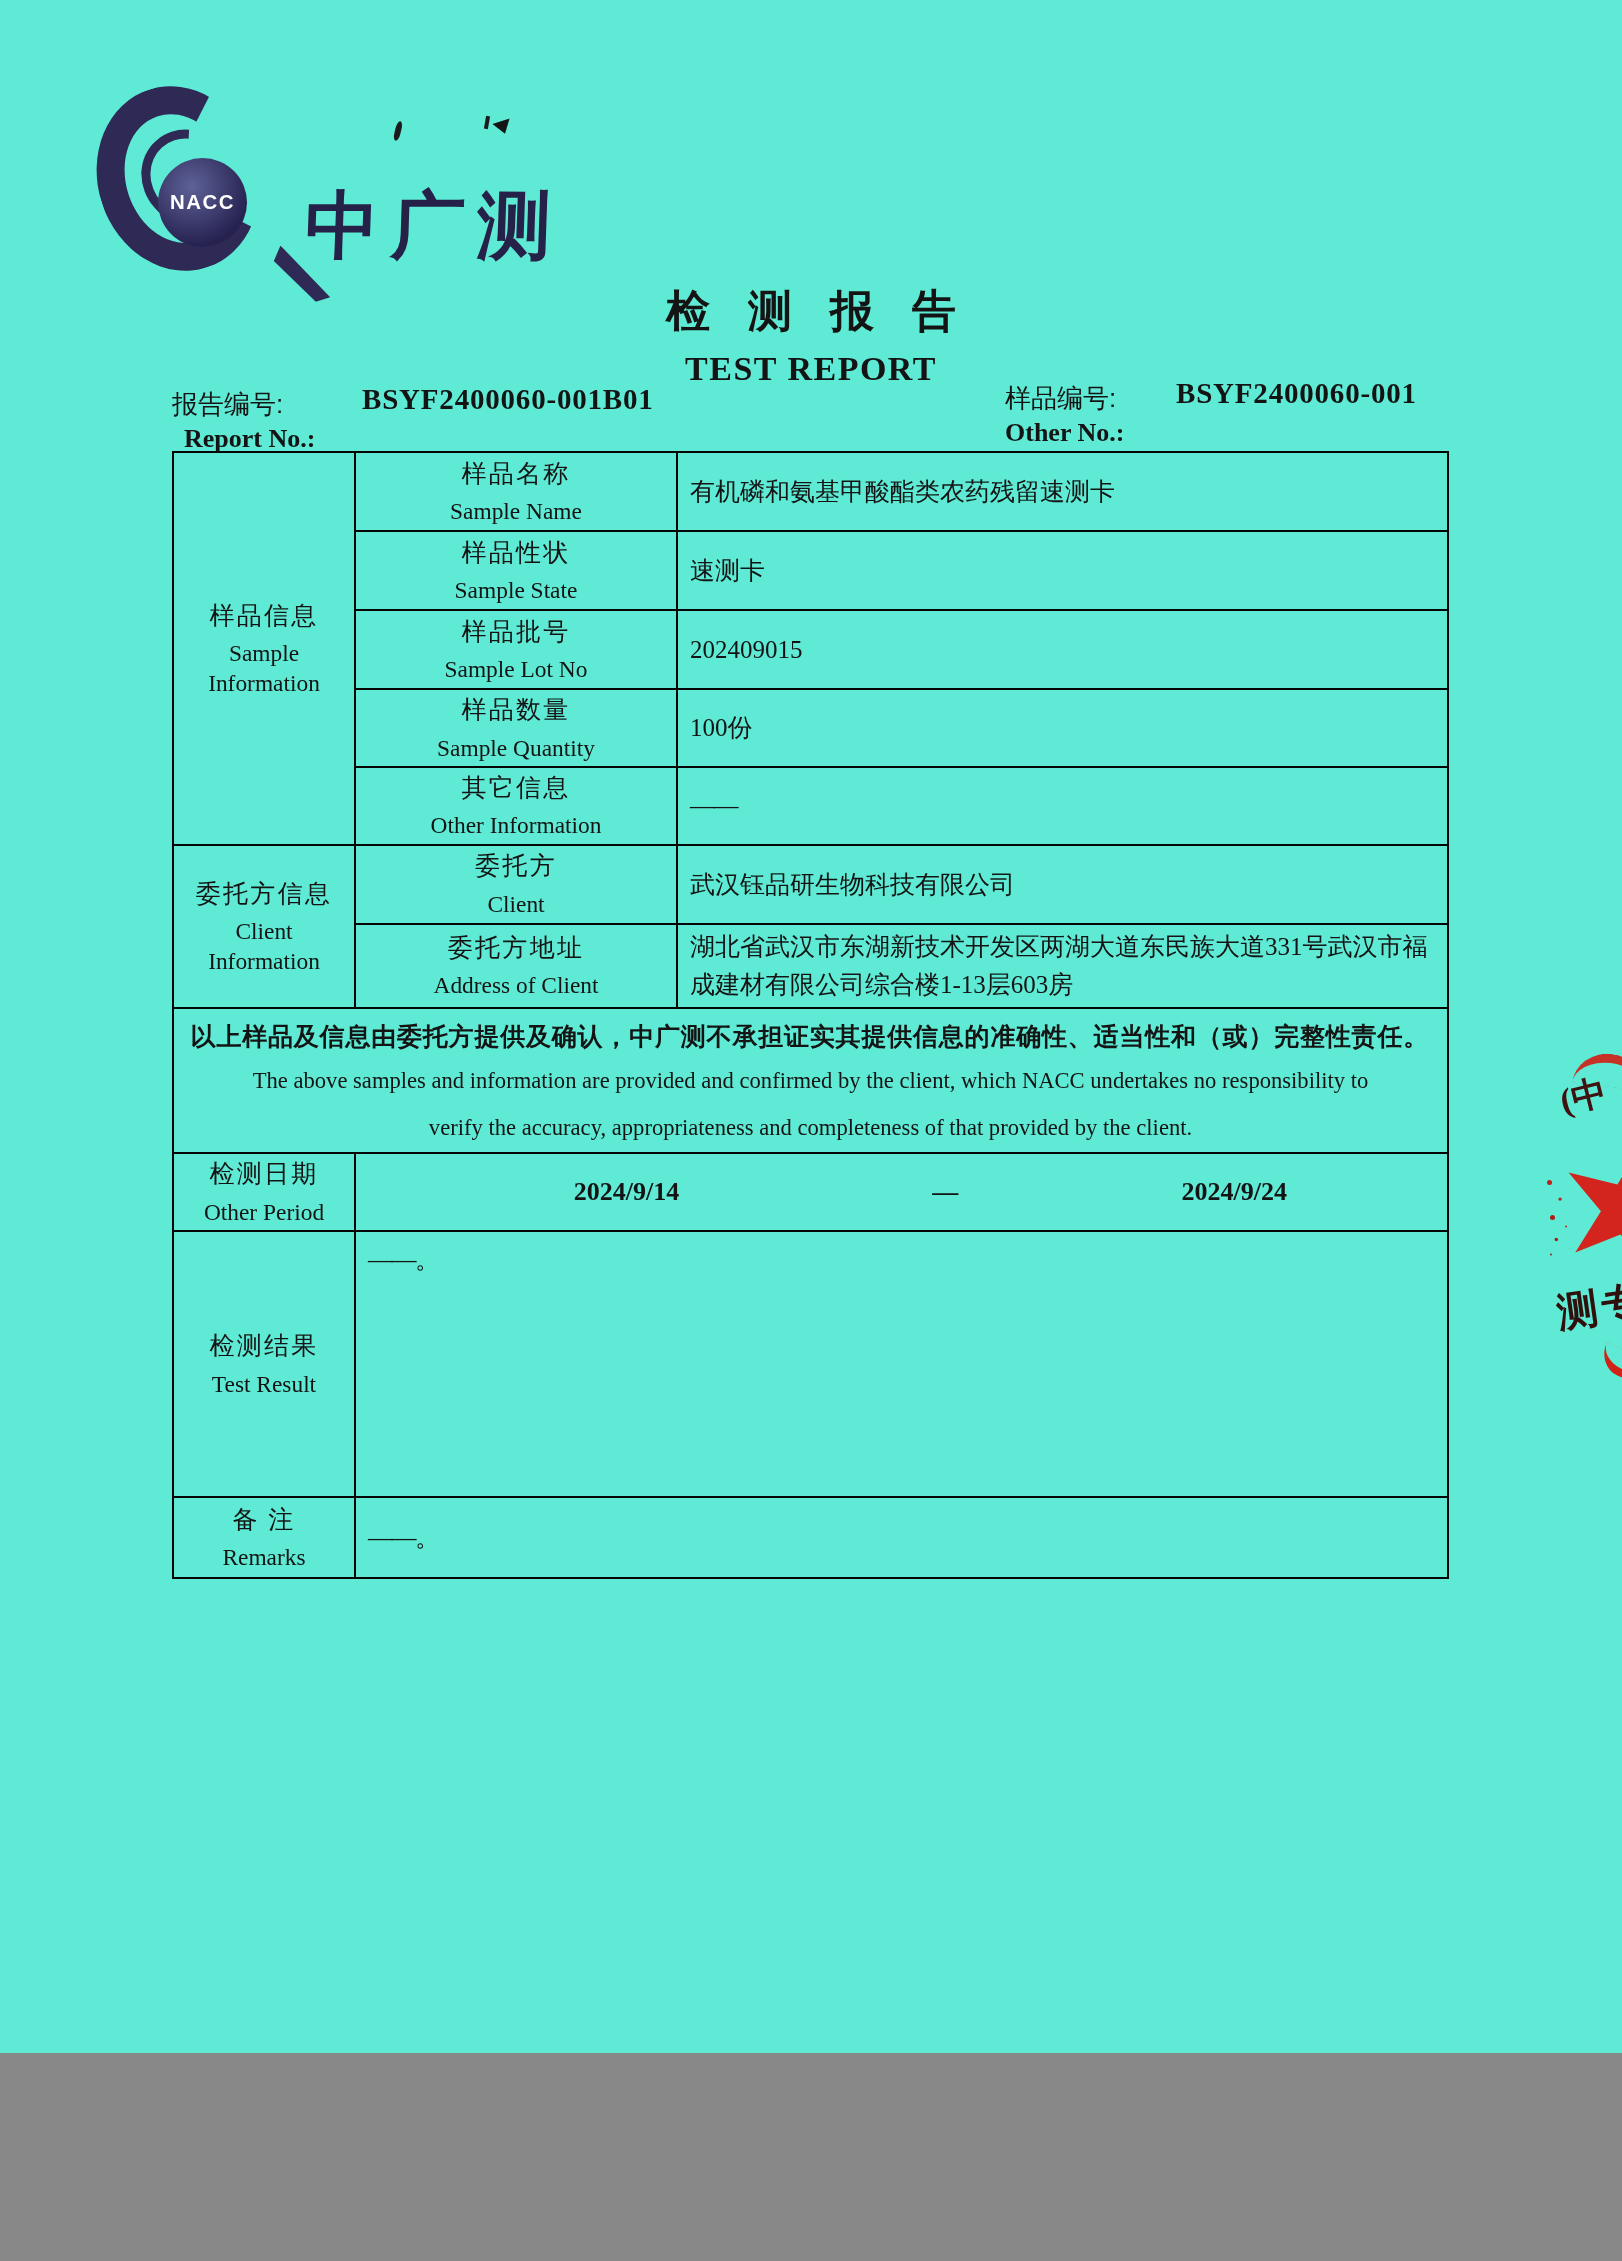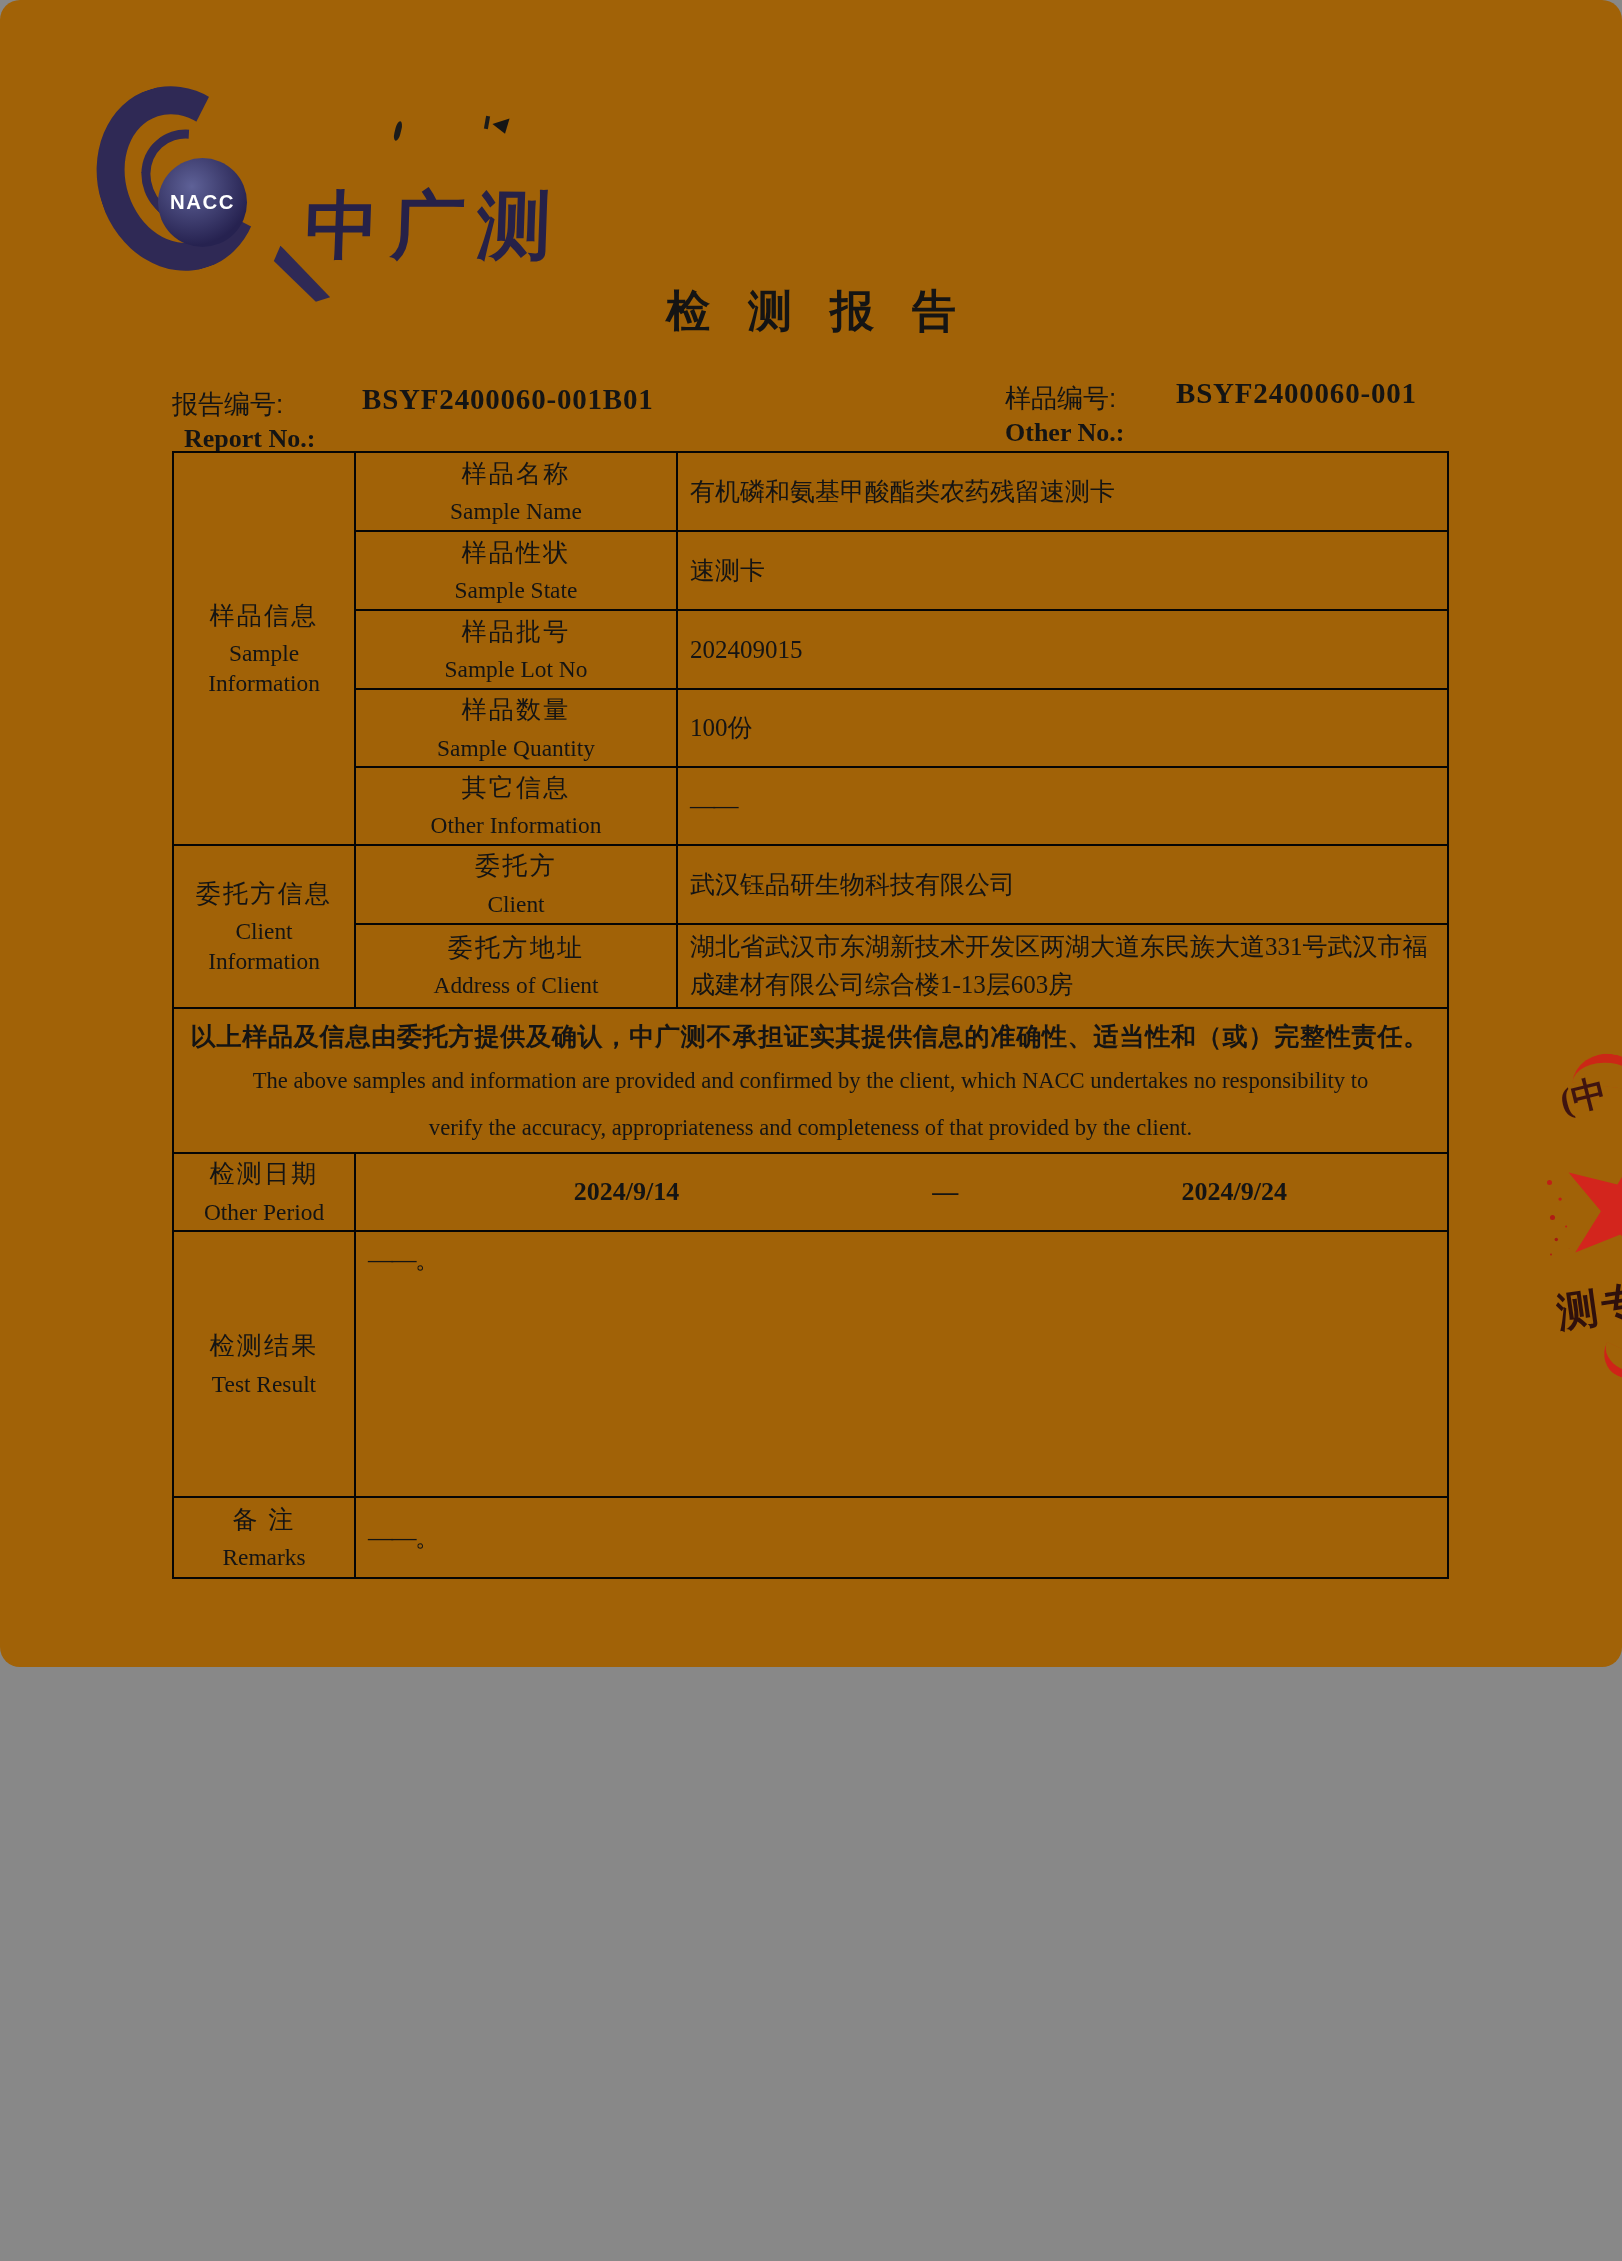--- a/index.html
+++ b/index.html
@@ -1,20 +1,20 @@
 <!DOCTYPE html>
 <html style="font-size:12px"><head>
 <meta charset="utf-8">
 <style>
   * { margin:0; padding:0; box-sizing:border-box; }
   body { background:#888; }
   .page {
-    position:relative; width:1622px; height:1667px;
-    background:#a16207; overflow:hidden;
-    font-family:"Liberation Serif", serif; color:#141414;border-radius:20px;
+    position:relative; width:1622px; height:2053px;
+    background:#5eead4; overflow:hidden;
+    font-family:"Liberation Serif", serif; color:#141414;
   }
 
   
   .logo { position:absolute; left:84px; top:68px; width:543px; height:249px; }
   .logo-ring { position:absolute; left:13.6px; top:16.6px; width:160px; height:187px;
     border:28px solid #2f2955; border-right-color:transparent; border-radius:50%;
     transform:rotate(-18deg); }
   .logo-arc { position:absolute; left:59px; top:60px; width:92px; height:99px;
     border:9.8px solid #2f2955; border-right-color:transparent; border-bottom-color:transparent;
     border-radius:50%; transform:rotate(-42deg); }
@@ -105,20 +105,21 @@
       <span>NACC</span>
     </div>
     <div class="logo-tail"></div>
     <div class="logo-brand">中广测</div>
     <div class="mark1"></div>
     <div class="mark2-tick"></div>
     <div class="mark2-tri"></div>
   </div>
 
   <div class="title-zh">检测报告</div>
+  <div class="title-en">TEST REPORT</div>
 
   <div class="no-label-zh repno-zh">报告编号:</div>
   <div class="no-value repno-val">BSYF2400060-001B01</div>
   <div class="no-label-en repno-en">Report No.:</div>
   <div class="no-label-zh sampno-zh">样品编号:</div>
   <div class="no-value sampno-val">BSYF2400060-001</div>
   <div class="no-label-en sampno-en">Other No.:</div>
 
   <table class="report-table">
     <colgroup>

